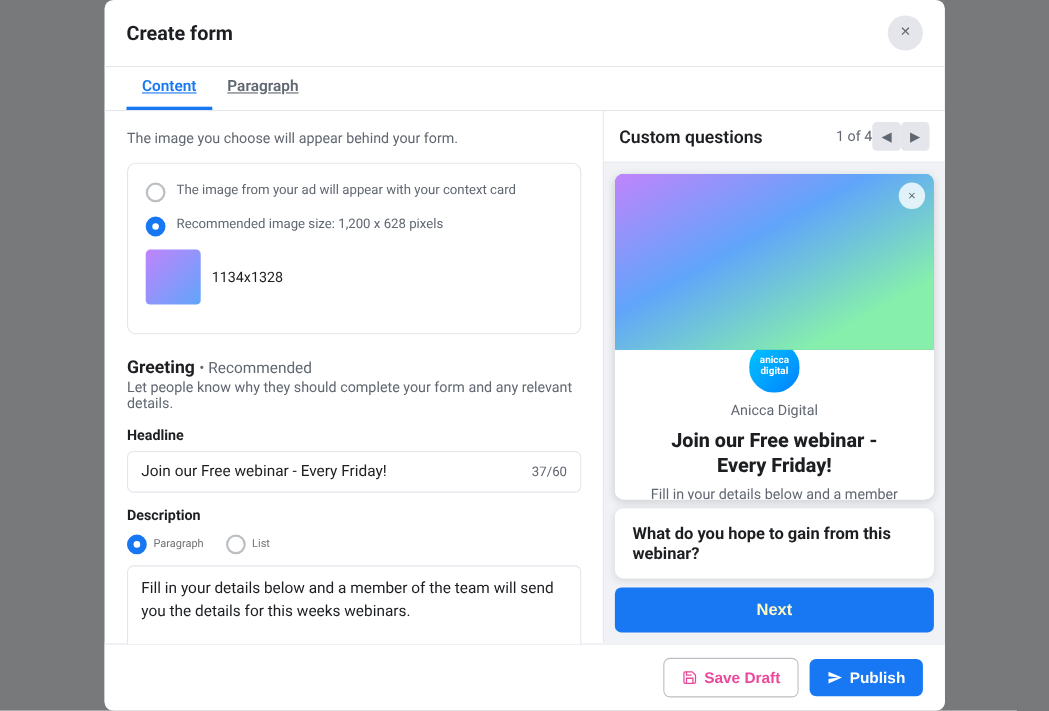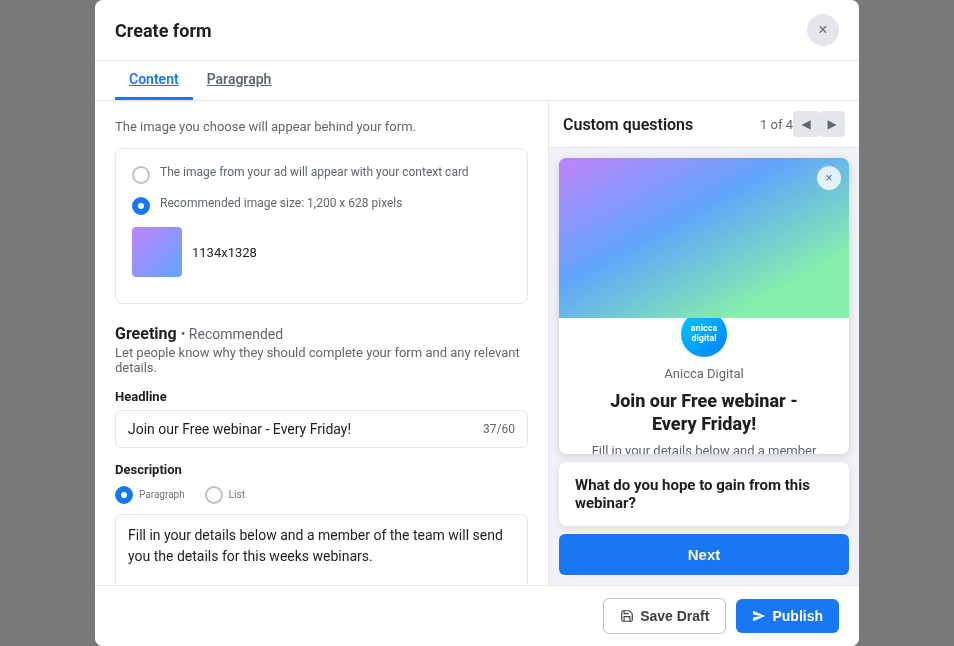--- a/index.html
+++ b/index.html
@@ -385,21 +385,21 @@
     .save-draft-btn {
       display: flex;
       align-items: center;
       gap: 6px;
       background: #fff;
       border: 1px solid #bcc0c4;
       border-radius: 6px;
       padding: 9px 16px;
       font-size: 14px;
       font-weight: 600;
-      color: #404040;
+      color: #ec4899;
       cursor: pointer;
     }
     .publish-btn {
       display: flex;
       align-items: center;
       gap: 6px;
       background: #1877f2;
       border: none;
       border-radius: 6px;
       padding: 9px 16px;

